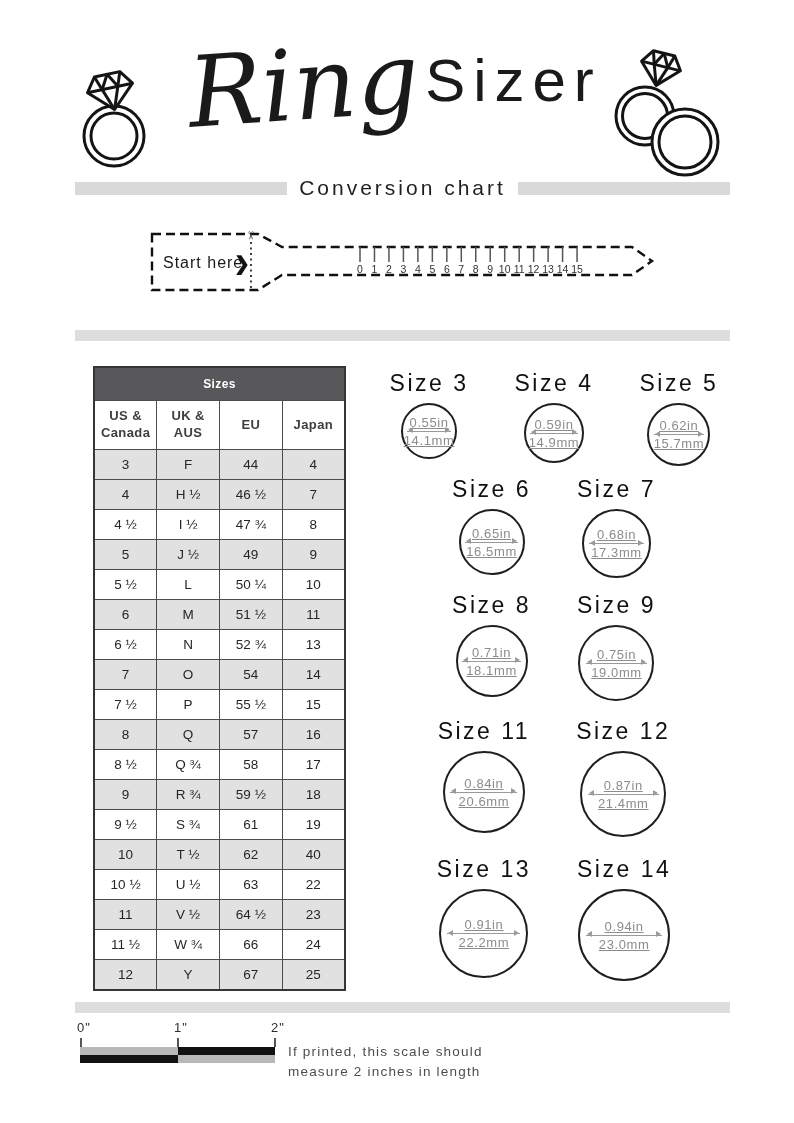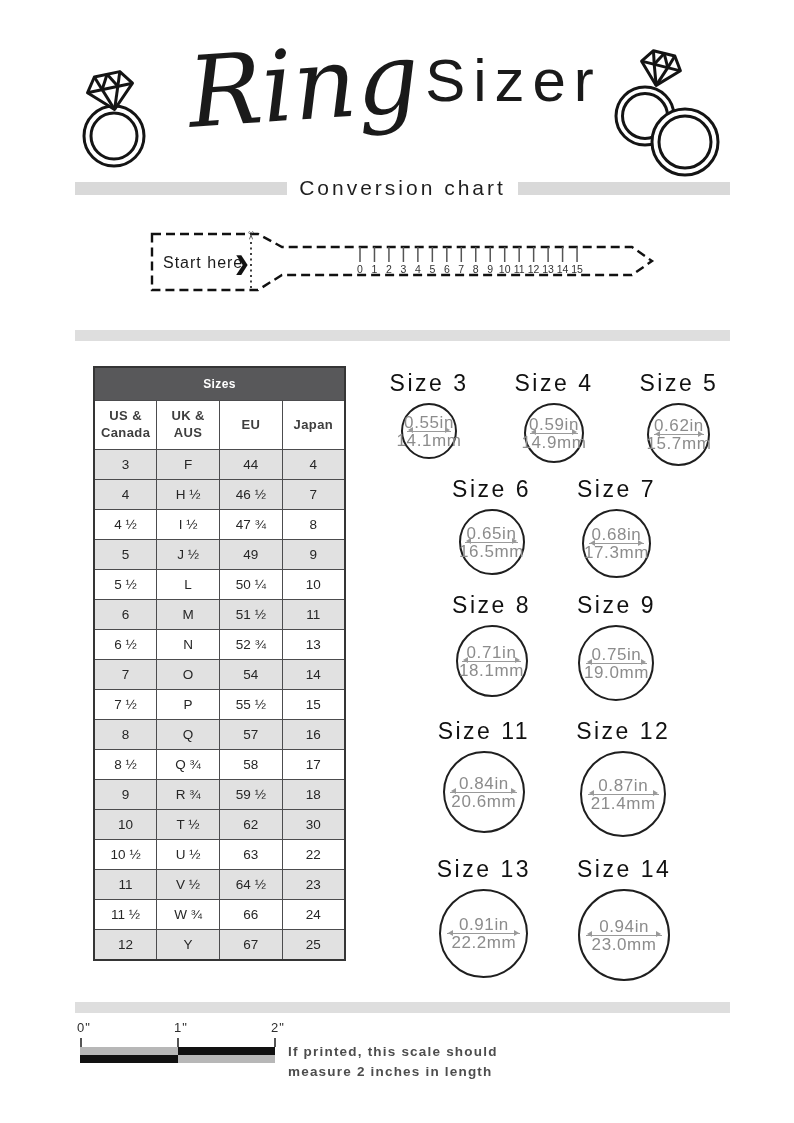--- a/index.html
+++ b/index.html
@@ -34,33 +34,33 @@
   .conv-table tr.alt td{background:#e1e1e1;}
 
   
   .circles-area{position:absolute;left:350px;top:0;width:392px;}
   .circle-row{position:absolute;left:8px;width:100%;display:flex;justify-content:center;
               align-items:flex-start;gap:46px;}
   .size-cell{display:flex;flex-direction:column;align-items:center;}
   .size-label{font-size:23px;letter-spacing:2.5px;color:#111;height:30px;line-height:30px;margin-bottom:5px;white-space:nowrap;}
   .ring-circle{border:2.2px solid #1f1f1f;border-radius:50%;display:flex;flex-direction:column;
                justify-content:center;align-items:center;box-sizing:border-box;background:#fff;}
-  .dim-in,.dim-mm{font-size:17px;color:#8c8c8c;letter-spacing:.6px;line-height:13px;}
+  .dim-in,.dim-mm{font-size:13px;color:#8c8c8c;letter-spacing:.6px;line-height:13px;text-decoration:underline;}
   .dim-line{position:relative;width:86%;height:0;border-top:1.4px solid #9a9a9a;margin:2px 0;}
   .dim-line::before{content:"";position:absolute;left:-2px;top:-4.5px;
       border:3.5px solid transparent;border-right:5.5px solid #9a9a9a;}
   .dim-line::after{content:"";position:absolute;right:-2px;top:-4.5px;
       border:3.5px solid transparent;border-left:5.5px solid #9a9a9a;}
 
   
   .scale-label{position:absolute;font-size:13px;color:#2e2e2e;letter-spacing:1px;}
   .scale-tick{position:absolute;width:1.5px;height:9px;background:#555;}
   .scale-seg{position:absolute;height:8px;}
   .print-note{position:absolute;left:288px;top:1042px;font-size:13.5px;color:#4d4d4d;
-              letter-spacing:1.2px;line-height:20px;font-weight:bold;}
+              letter-spacing:1.2px;line-height:20px;}
 </style>
 </head>
 <body>
 
 <div class="page">
 
   <svg class="icon-abs" style="left:58px;top:58px;" width="118" height="120" viewBox="0 0 118 120">
     <g stroke="#141414" fill="none" stroke-width="3" stroke-linejoin="round">
       <circle cx="56" cy="78" r="30"></circle>
       <circle cx="56" cy="78" r="23"></circle>
@@ -232,25 +232,31 @@
           <td>Q ¾</td>
           <td>58</td>
           <td>17</td>
         </tr>
         <tr class="alt">
           <td>9</td>
           <td>R ¾</td>
           <td>59 ½</td>
           <td>18</td>
         </tr>
+        <tr>
+          <td>9 ½</td>
+          <td>S ¾</td>
+          <td>61</td>
+          <td>19</td>
+        </tr>
         <tr class="alt">
           <td>10</td>
           <td>T ½</td>
           <td>62</td>
-          <td>30</td>
+          <td>40</td>
         </tr>
         <tr>
           <td>10 ½</td>
           <td>U ½</td>
           <td>63</td>
           <td>22</td>
         </tr>
         <tr class="alt">
           <td>11</td>
           <td>V ½</td>

